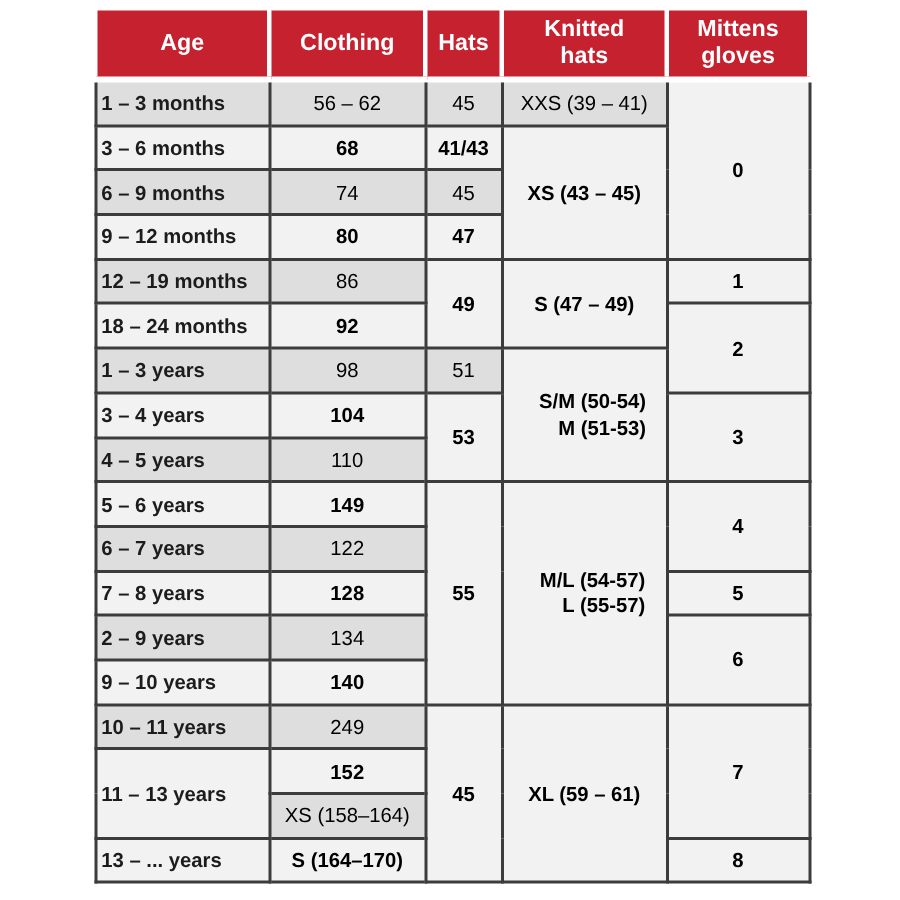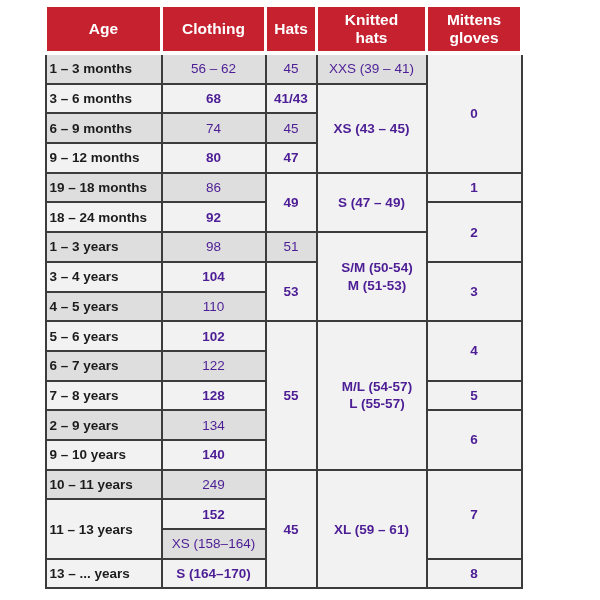--- a/index.html
+++ b/index.html
@@ -1,46 +1,46 @@
 <!DOCTYPE html>
 <html><head>
 <meta charset="utf-8">
 <style>
   html,body{margin:0;padding:0;}
   body{
     width:600px;height:600px;position:relative;background:#ffffff;
     font-family:"Liberation Sans",sans-serif;
   }
-  .chart-wrap{position:absolute;left:44px;top:4px;width:476px;}
+  .chart-wrap{position:absolute;left:62px;top:4px;width:476px;}
   table{border-collapse:collapse;table-layout:fixed;width:476px;}
   col.c-age{width:116px;}
   col.c-clothing{width:104px;}
   col.c-hats{width:51px;}
   col.c-knitted{width:110px;}
   col.c-mittens{width:95px;}
   thead th{
     background:#c5212f;color:#ffffff;
     font-size:15.5px;font-weight:bold;line-height:1.18;
     border:3px solid #ffffff;border-bottom:4px solid #ffffff;
     height:44px;text-align:center;vertical-align:middle;
     white-space:pre-line;padding:0;
   }
   tbody td{
     border:2px solid #3c3c3c;
-    font-size:13.5px;color:#4c1d95;
+    font-size:13.5px;color:#000000;
     text-align:center;vertical-align:middle;
     height:27.7px;padding:0 3px;
   }
   td.age{
     text-align:left;
     font-weight:bold;color:#1c1c1c;
   }
   .g{background:#dedede;}
   .w{background:#f2f2f2;font-weight:bold;}
-  .multi{display:inline-block;text-align:center;white-space:pre-line;line-height:1.3;margin-left:11px;}
+  .multi{display:inline-block;text-align:right;white-space:pre-line;line-height:1.3;margin-left:11px;}
 </style>
 </head>
 <body>
 
 <div class="chart-wrap">
   <table>
     <colgroup>
       <col class="c-age">
         <col class="c-clothing">
         <col class="c-hats">
@@ -76,21 +76,21 @@
         <td class="age g">6 – 9 months</td>
         <td class="g">74</td>
         <td class="g">45</td>
       </tr>
       <tr>
         <td class="age w">9 – 12 months</td>
         <td class="w">80</td>
         <td class="w">47</td>
       </tr>
       <tr>
-        <td class="age g">19 – 18 months</td>
+        <td class="age g">12 – 19 months</td>
         <td class="g">86</td>
         <td class="w" rowspan="2">49</td>
         <td class="w" rowspan="2">S (47 – 49)</td>
         <td class="w">1</td>
       </tr>
       <tr>
         <td class="age w">18 – 24 months</td>
         <td class="w">92</td>
         <td class="w" rowspan="2">2</td>
       </tr>
@@ -106,21 +106,21 @@
         <td class="w">104</td>
         <td class="w" rowspan="2">53</td>
         <td class="w" rowspan="2">3</td>
       </tr>
       <tr>
         <td class="age g">4 – 5 years</td>
         <td class="g">110</td>
       </tr>
       <tr>
         <td class="age w">5 – 6 years</td>
-        <td class="w">102</td>
+        <td class="w">149</td>
         <td class="w" rowspan="5">55</td>
         <td class="w" rowspan="5"><span class="multi">M/L (54-57)
 L (55-57)</span></td>
         <td class="w" rowspan="2">4</td>
       </tr>
       <tr>
         <td class="age g">6 – 7 years</td>
         <td class="g">122</td>
       </tr>
       <tr>

